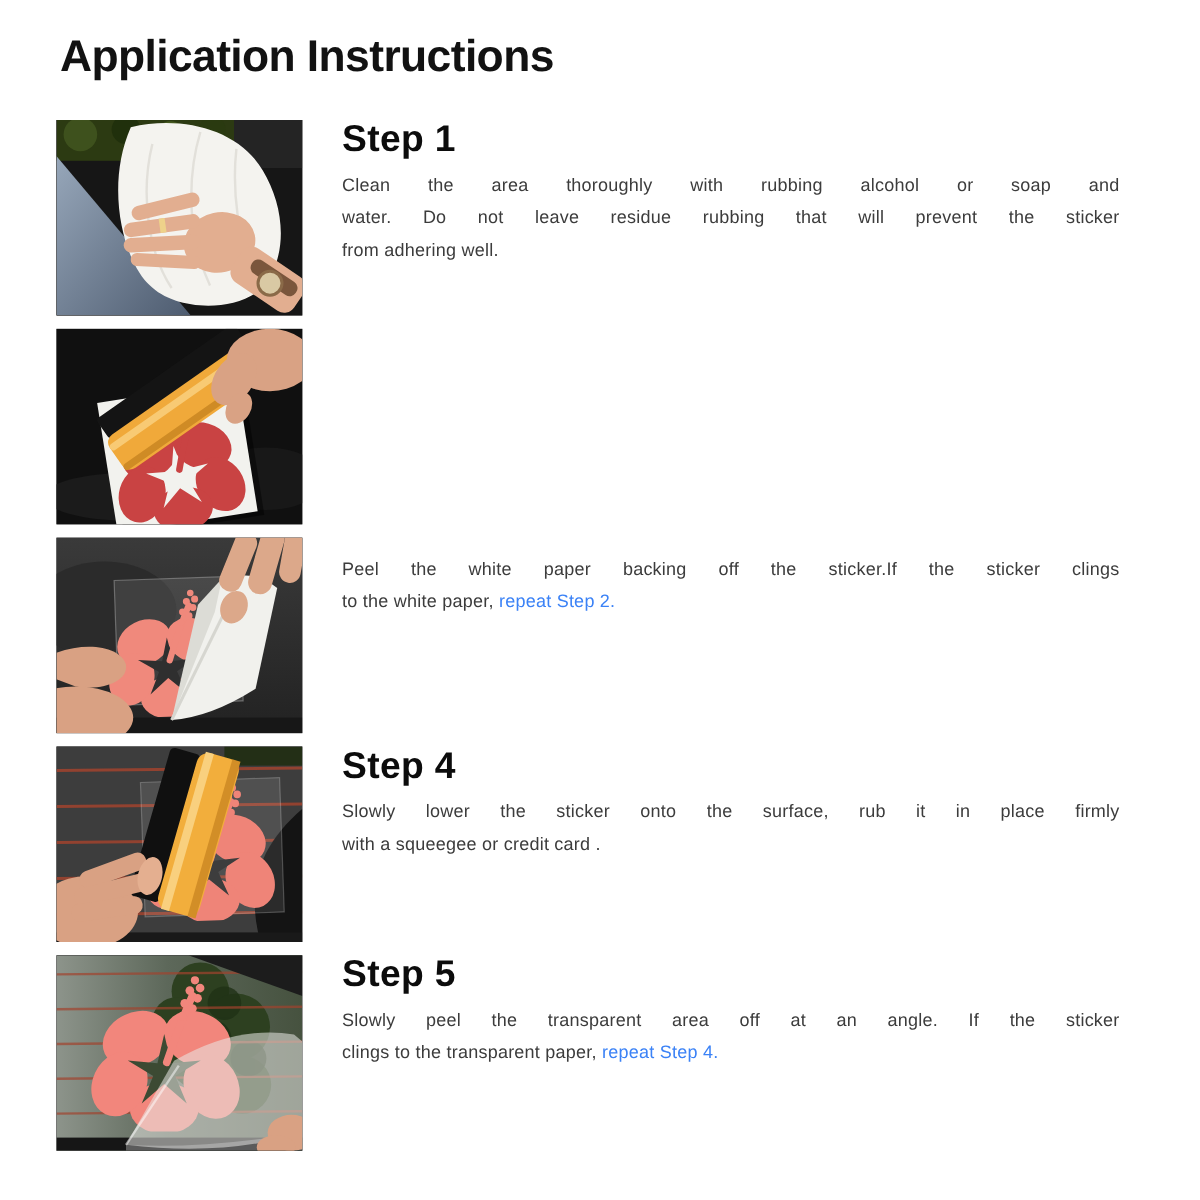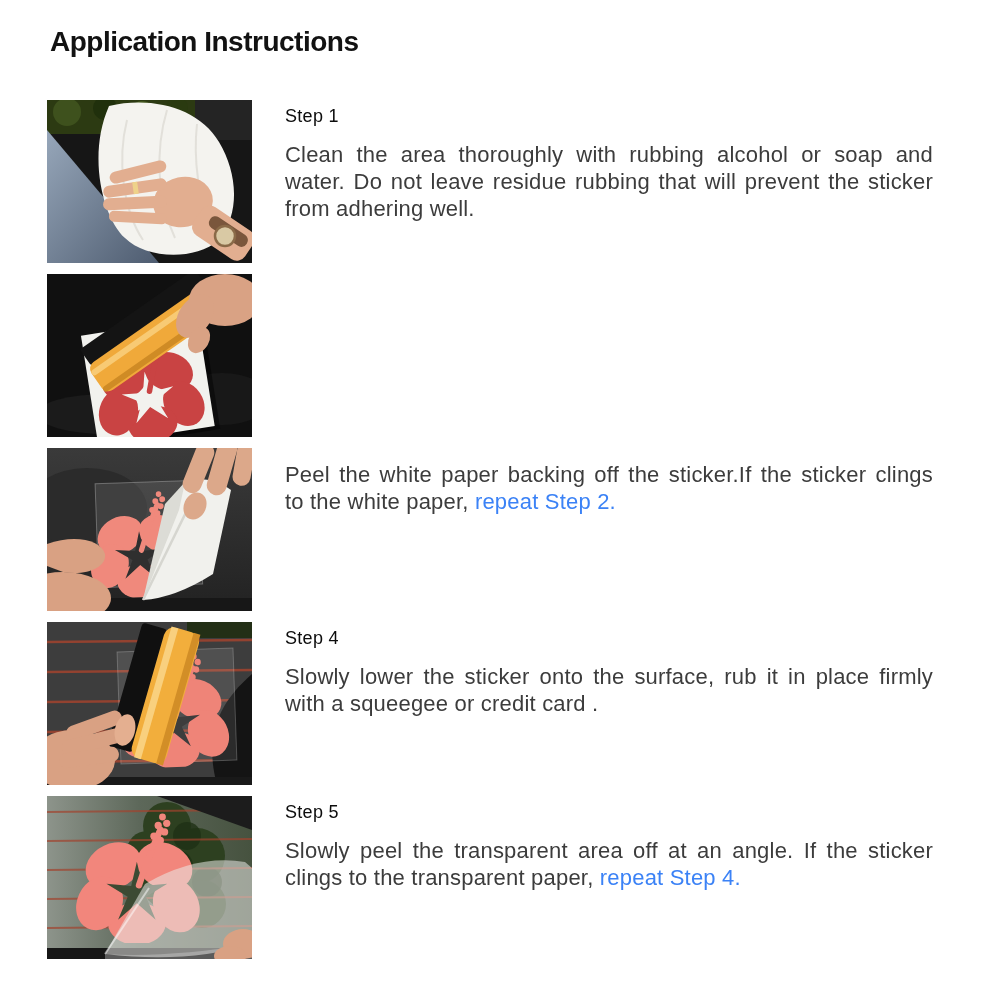--- a/index.html
+++ b/index.html
@@ -3,31 +3,31 @@
 <meta charset="utf-8">
 <style>
   html,body { margin:0; padding:0; }
   body {
     width:1000px; height:1000px; position:relative; overflow:hidden;
     background:#ffffff;
     font-family:"Liberation Sans", sans-serif;
   }
   .title {
     position:absolute; left:50px; top:26px; margin:0;
-    font-size:28px; font-weight:700; color:#121212; letter-spacing:-0.5px;
+    font-size:37px; font-weight:700; color:#121212; letter-spacing:-0.5px;
   }
   .row { position:absolute; left:47px; display:flex; align-items:flex-start; }
   .photo { width:205px; height:163px; margin:0; flex:none; background:#111; overflow:hidden; }
   .photo svg { display:block; width:205px; height:163px; }
   .copy { margin-left:33px; width:648px; padding-top:2px; }
   .step-heading {
-    margin:0; font-size:18px; font-weight:400; color:#0c0c0c;
+    margin:0; font-size:31px; font-weight:700; color:#0c0c0c;
     letter-spacing:0.3px; line-height:28px;
   }
-  .lines { margin-top:11px; font-size:22px; line-height:27px; color:#3c3c3c; letter-spacing:0.2px; }
+  .lines { margin-top:11px; font-size:15px; line-height:27px; color:#3c3c3c; letter-spacing:0.2px; }
   .bline { width:648px; }
   .jline { text-align:justify; text-align-last:justify; }
   .red { color:#3b82f6; }
 </style>
 </head>
 <body>
 
 <svg width="0" height="0" style="position:absolute" aria-hidden="true">
   <symbol id="hibiscus" viewBox="0 0 120 130">
     <g fill="currentColor">

